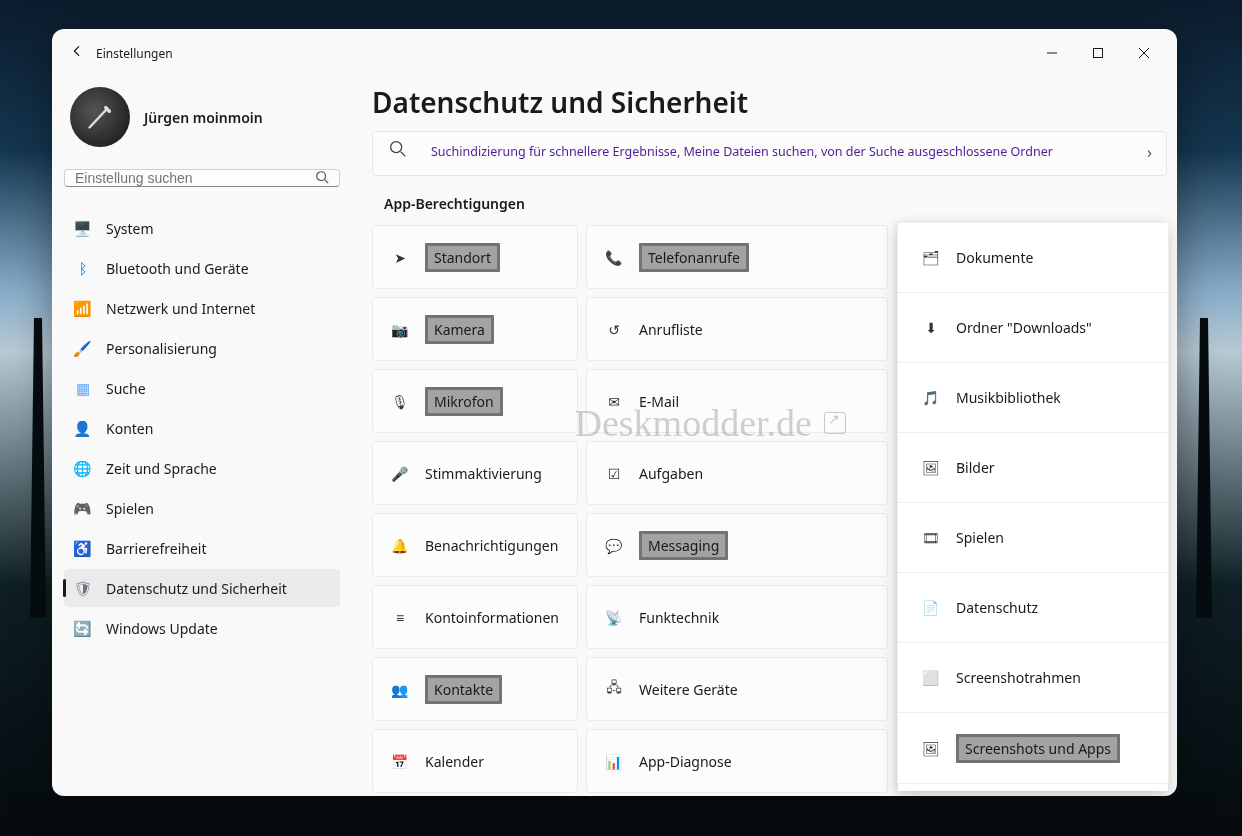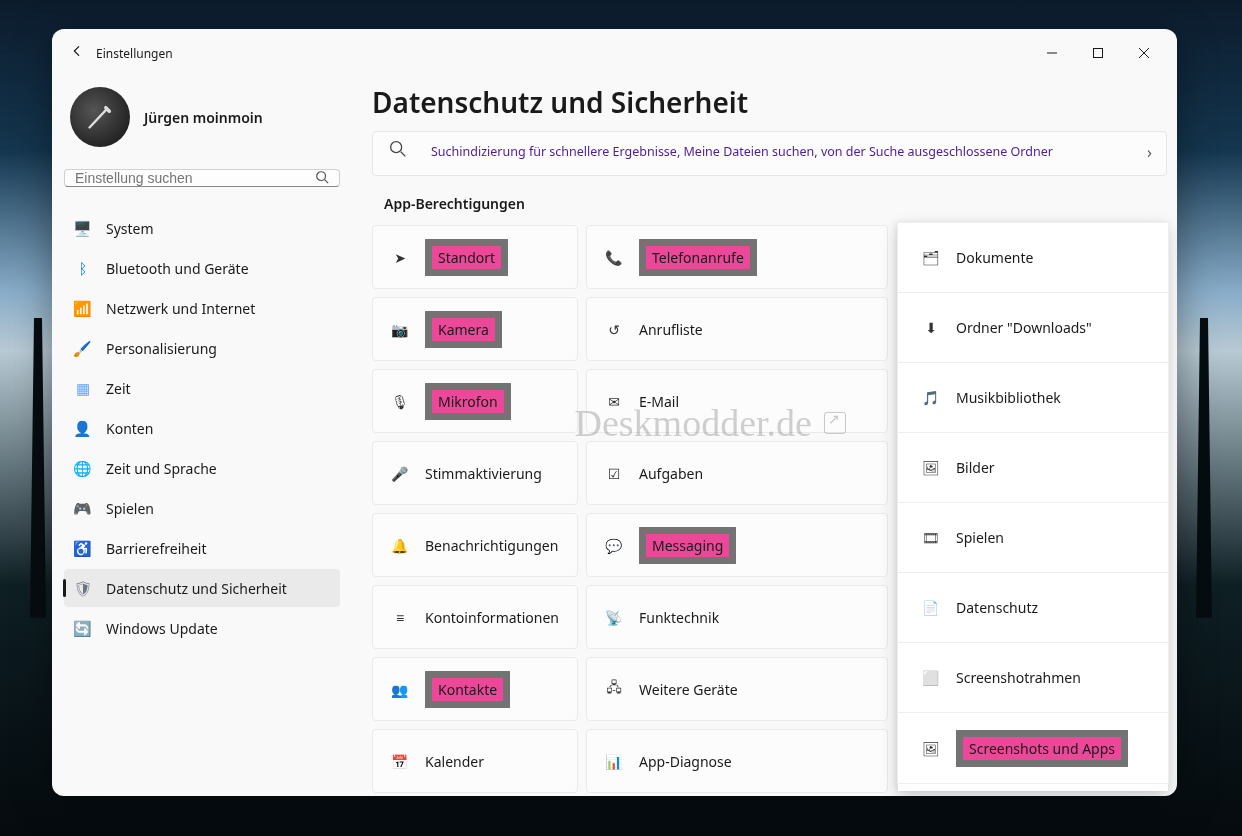--- a/index.html
+++ b/index.html
@@ -113,21 +113,21 @@
     display:grid; grid-template-columns: 206px 302px; gap: 8px;
   }
   .tile {
     display:flex; align-items:center; gap:14px;
     height:64px; padding:0 16px;
     border:1px solid #eaeaea; background:#fcfcfc; border-radius:4px;
     font-size:14px; color:#1a1a1a; cursor:pointer;
   }
   .tile .t-icon { width:22px; text-align:center; color:#333; }
   .tile.panel { border:0; background:#fff; box-shadow: 0 0 0 1px #eee; }
-  .hl { background:#ec4899; padding:2px 6px; border-radius:1px; border:7px solid #737373; }
+  .hl { background:#a3a3a3; padding:2px 6px; border-radius:1px; border:3px solid #737373; }
 
   .secondary-panel {
     position:absolute; left:526px; top:-2px;
     width:270px; background:#fff; padding:0 0 8px 0;
     box-shadow: 0 6px 18px rgba(0,0,0,.18), -2px 0 6px rgba(0,0,0,.08);
   }
   .secondary-panel .tile { border:0; border-bottom:1px solid #f1f1f1; border-radius:0; height:70px; padding-left:22px; }
   .secondary-panel .tile:last-child { border-bottom:0; }
 
   .watermark {
@@ -206,21 +206,21 @@
           <div class="nav-item">
             <span class="nav-icon" style="color:#0ea5e9">📶</span>
             <span>Netzwerk und Internet</span>
           </div>
           <div class="nav-item">
             <span class="nav-icon" style="color:#a78bfa">🖌️</span>
             <span>Personalisierung</span>
           </div>
           <div class="nav-item">
             <span class="nav-icon" style="color:#60a5fa">▦</span>
-            <span>Zeit</span>
+            <span>Suche</span>
           </div>
           <div class="nav-item">
             <span class="nav-icon" style="color:#f59e0b">👤</span>
             <span>Konten</span>
           </div>
           <div class="nav-item">
             <span class="nav-icon" style="color:#0ea5e9">🌐</span>
             <span>Zeit und Sprache</span>
           </div>
           <div class="nav-item">

